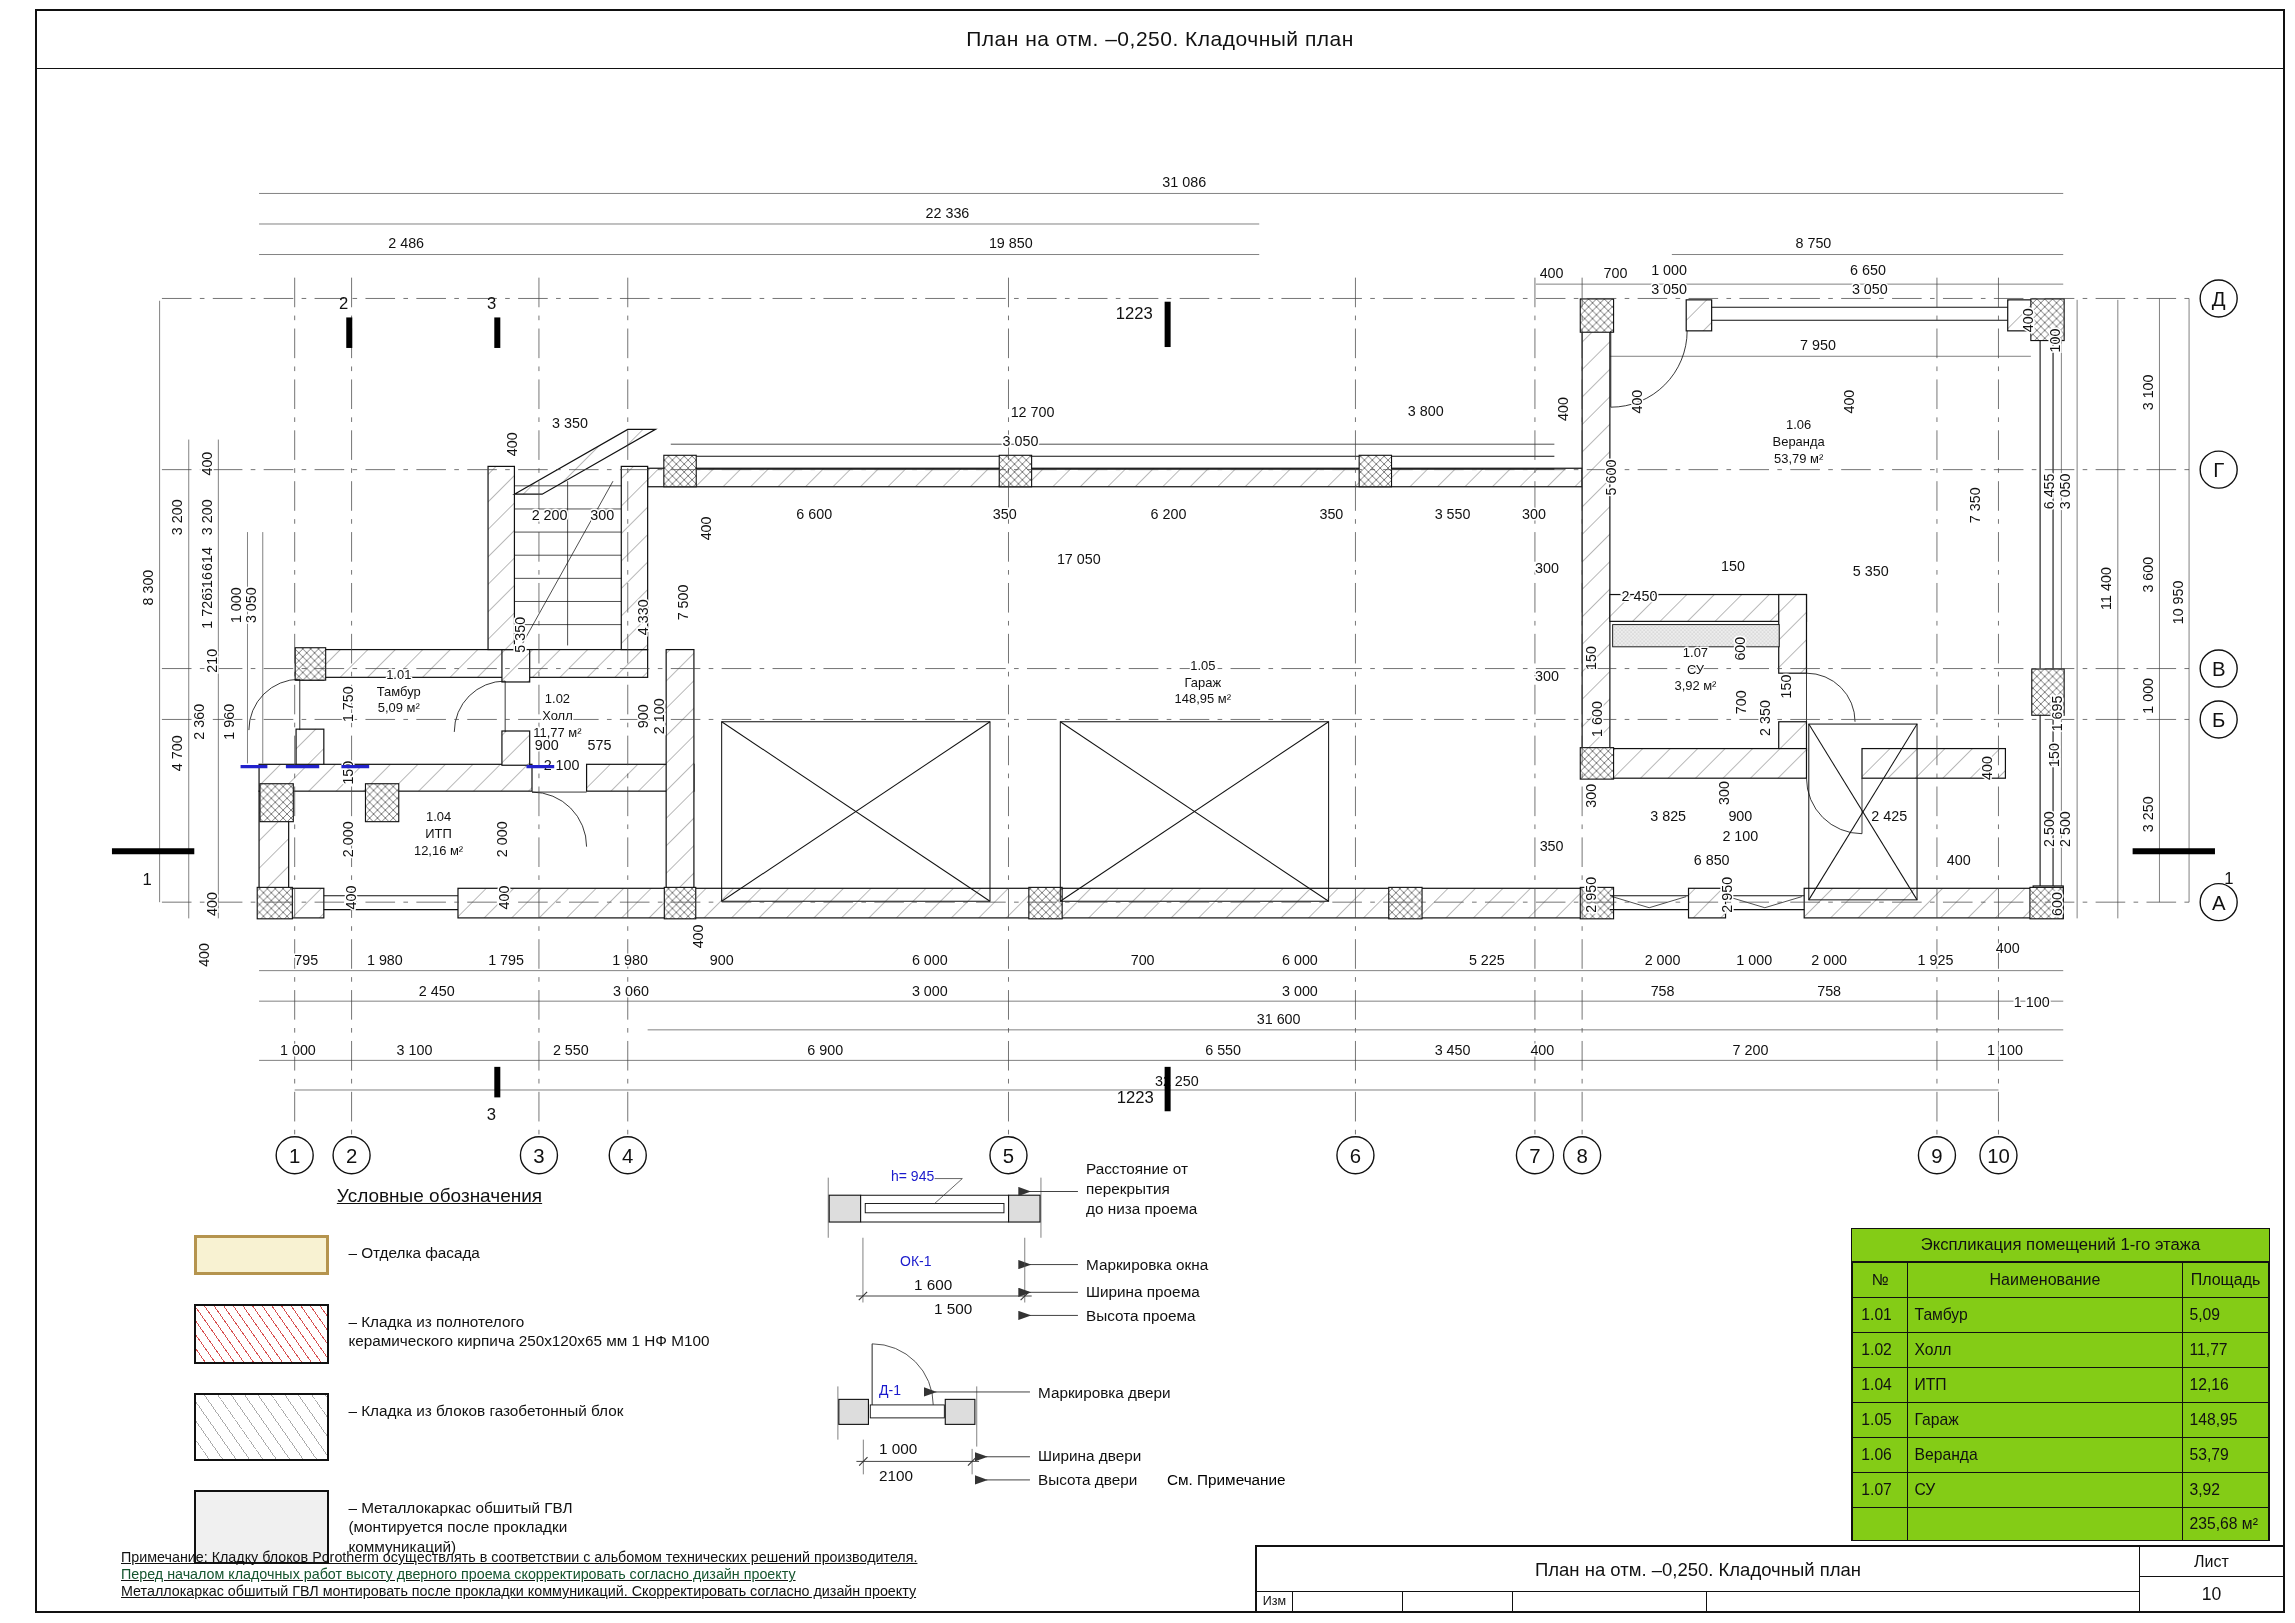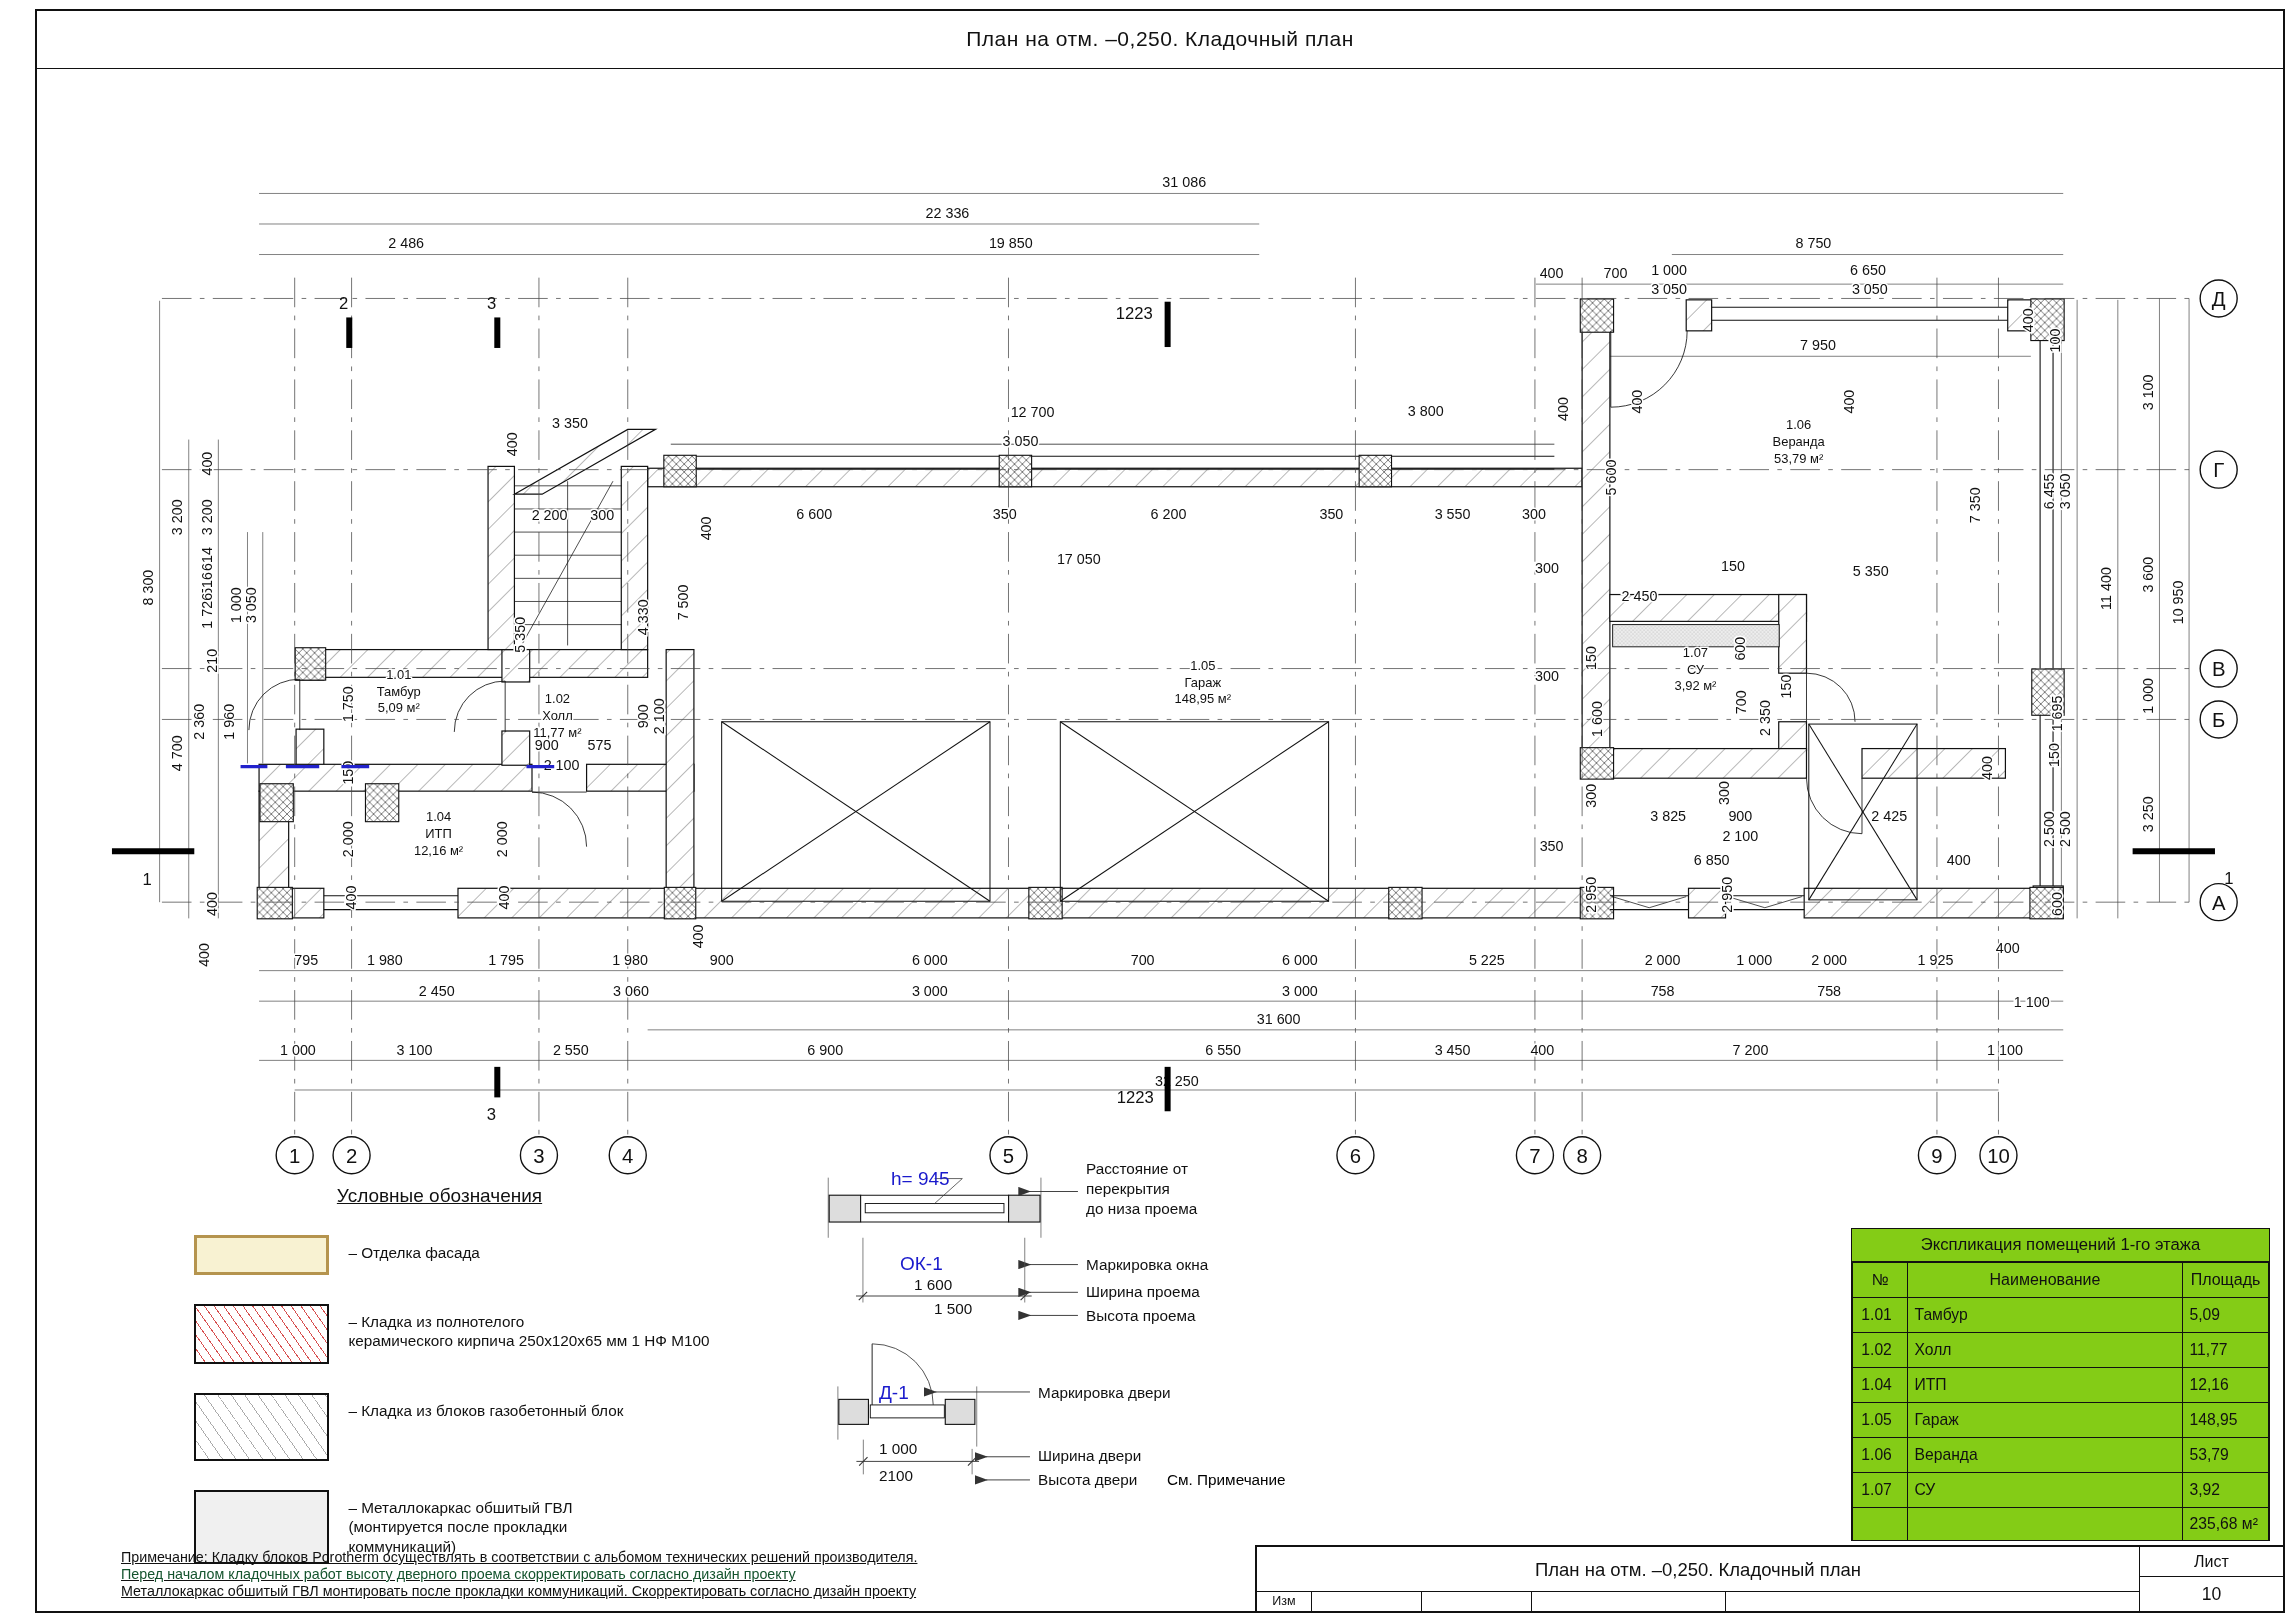--- a/index.html
+++ b/index.html
@@ -34,21 +34,21 @@
   .swatch{width:135px;flex:0 0 135px;}
   .sw-facade{height:40px;background:#f8f2d2;border:3.2px solid #b5944e;}
   .sw-brick{height:60px;border:2.3px solid #111;background:repeating-linear-gradient(55deg,#fff 0 7px,#d85050 7px 7.9px);}
   .sw-gas{height:68px;border:2.3px solid #111;background:repeating-linear-gradient(55deg,#fff 0 10.2px,#aaa 10.2px 11px);}
   .sw-gvl{height:74px;border:2.3px solid #111;background-color:#f0f0f0;background-image:radial-gradient(#9a9a9a 0.6px,transparent 0.6px);background-size:3.7px 3.7px;}
   .leg-label{margin-left:19.4px;font-size:15.3px;line-height:1.25;white-space:pre-line;padding-top:8.3px;}
 
   
   .marklegend{position:absolute;}
   .ml-span{position:absolute;font-size:15.3px;line-height:1.3;white-space:pre-line;}
-  .blue{color:#1a1acc;fill:#1a1acc;font-size:19px;}
+  .blue{color:#1a1acc;fill:#1a1acc;font-size:14px;}
   .rednote{color:#000000;}
 
   
   .expl{position:absolute;left:1851px;top:1228px;width:419px;border:1.9px solid #111;background:#84cc16;}
   .expl .expl-title{height:33px;border-bottom:1.4px solid #111;display:flex;align-items:center;justify-content:center;font-size:16.7px;}
   .expl table{width:100%;border-collapse:collapse;}
   .expl th,.expl td{border:0.9px solid #111;font-weight:normal;font-size:15.7px;padding:0 6.5px;height:35px;}
   .expl th{text-align:center;font-size:16px;}
   .expl td.c0{width:55px;text-align:left;padding-left:8.3px;}
   .expl td.c1{text-align:left;}
@@ -597,21 +597,21 @@
           <td class="c2">235,68 м²</td>
         </tr>
       </tbody>
   </table>
 </div>
 
 <div class="tblock">
   <div class="tb-main">
     <div class="tb-title">План на отм. –0,250. Кладочный план</div>
     <div class="tb-subrow">
-      <div class="cell" style="width:55px;">Изм</div>
+      <div class="cell" style="width:36px;">Изм</div>
       <div class="cell" style="width:110px;"></div>
       <div class="cell" style="width:110px;"></div>
       <div class="cell" style="width:194px;"></div>
     </div>
   </div>
   <div class="tb-right">
     <div class="lab">Лист</div>
     <div class="num">10</div>
   </div>
 </div>

